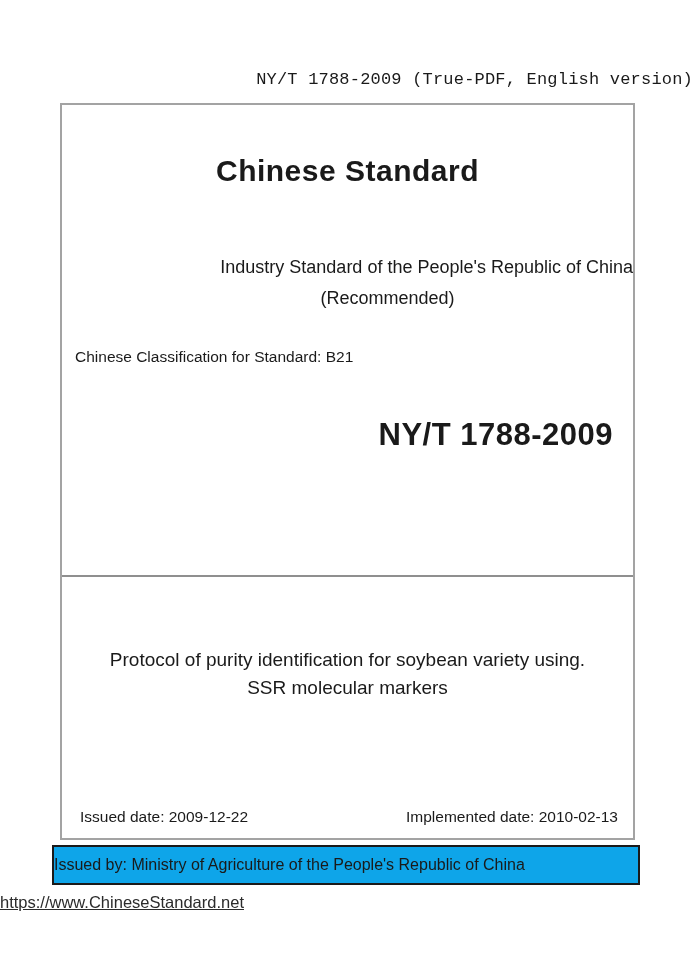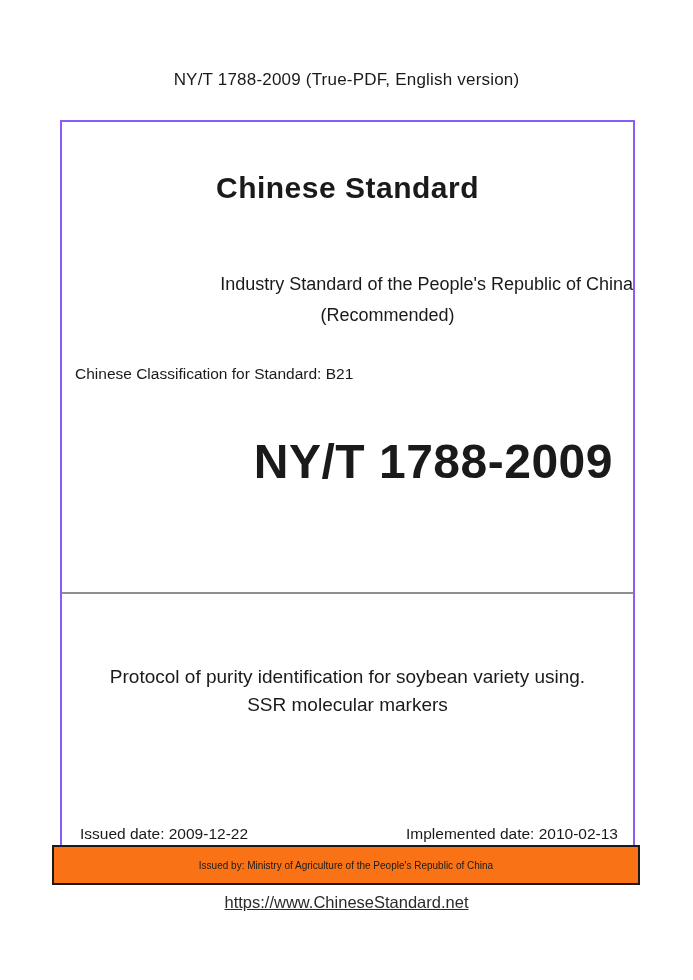--- a/index.html
+++ b/index.html
@@ -14,31 +14,32 @@
     width: 693px;
     height: 980px;
     background: #ffffff;
     overflow: hidden;
   }
   .doc-header {
     position: absolute;
     top: 70px;
     left: 0;
     width: 100%;
-    text-align: center;
+    text-align: right;
     font-size: 17px;
     letter-spacing: 0.2px;
+    font-family: Liberation Mono, monospace;
   }
   .main-box {
     position: absolute;
     left: 60px;
-    top: 120px;
+    top: 103px;
     width: 571px;
     height: 733px;
-    border: 2px solid #8b5cf6;
+    border: 2px solid #a3a3a3;
     background: #ffffff;
   }
   .brand-title {
     position: absolute;
     top: 49px;
     left: 50%;
     transform: translateX(-50%);
     font-size: 30px;
     font-weight: bold;
     white-space: nowrap;
@@ -73,21 +74,21 @@
   .classification {
     position: absolute;
     top: 243px;
     left: 13px;
     font-size: 15.5px;
   }
   .standard-code {
     position: absolute;
     top: 312px;
     right: 20px;
-    font-size: 48px;
+    font-size: 31px;
     font-weight: bold;
     letter-spacing: 0.5px;
     white-space: nowrap;
   }
   .divider {
     position: absolute;
     top: 470px;
     left: 0;
     width: 100%;
     border-top: 2px solid #8f8f8f;
@@ -113,30 +114,29 @@
   }
   .issuer-box {
     position: absolute;
     left: 52px;
     top: 845px;
     width: 584px;
     height: 36px;
     border: 2px solid #1a1a1a;
     display: flex;
     align-items: center;
-    justify-content: center;
-    font-size: 10px;
-    background: #f97316;
+    justify-content: flex-start;
+    font-size: 16px;
+    background: #0ea5e9;
   }
   .footer-link-wrap {
     position: absolute;
     top: 893px;
     left: 0;
     width: 100%;
-    text-align: center;
   }
   .footer-link-wrap a {
     color: #2b2b2b;
     font-size: 16.5px;
     text-decoration: underline;
   }
 </style>
 </head>
 <body>
 

